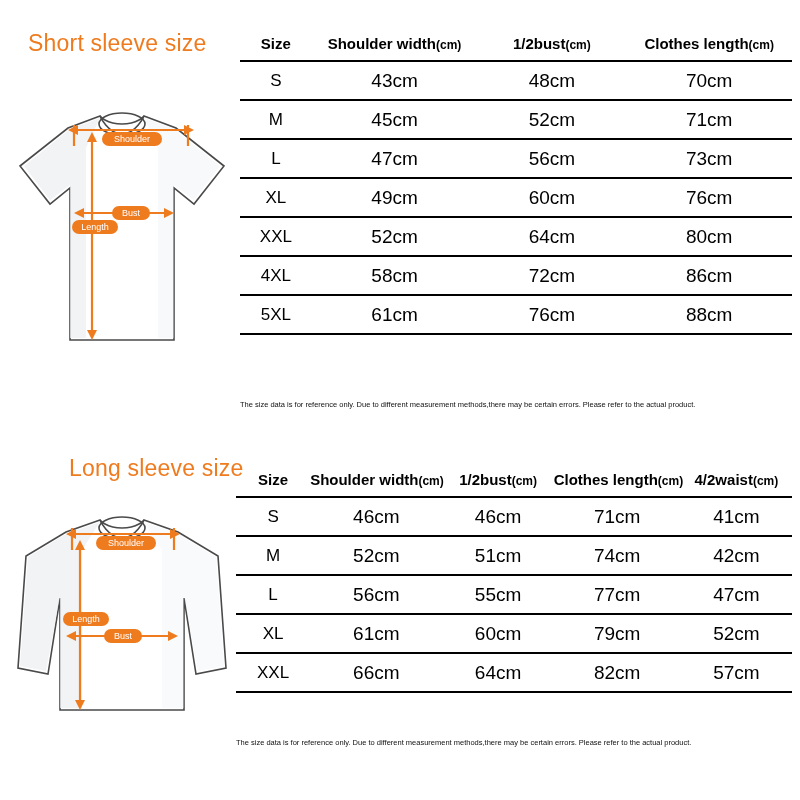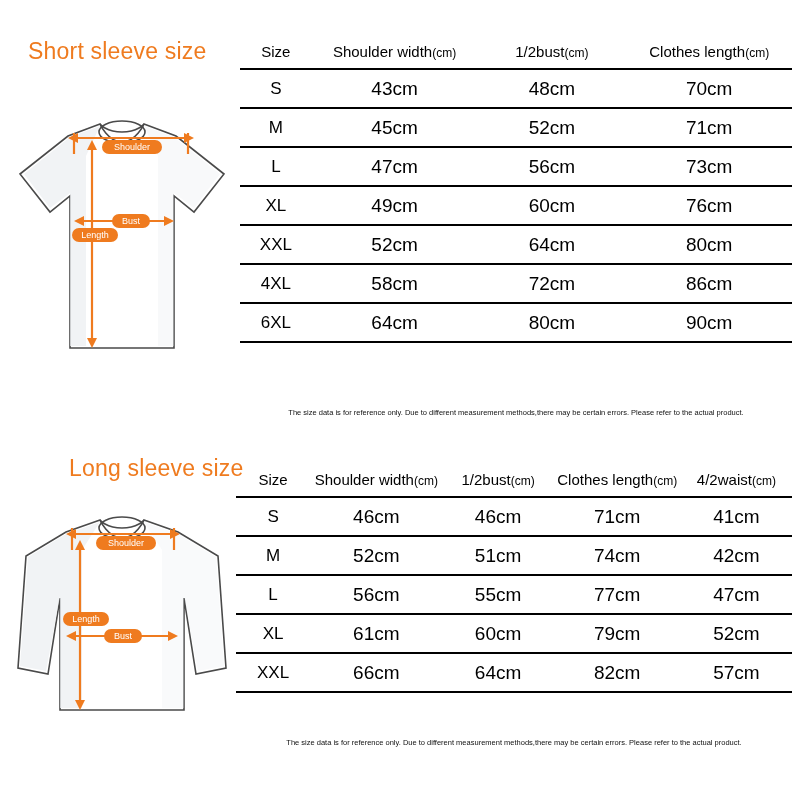--- a/index.html
+++ b/index.html
@@ -24,21 +24,21 @@
   
   .section-title {
     color: #ef7b1f;
     font-size: 23px;
     font-weight: normal;
     letter-spacing: 0.2px;
     white-space: nowrap;
   }
 
   
-  .sec1 { position: absolute; left: 0; top: 8px; width: 800px; height: 430px; }
+  .sec1 { position: absolute; left: 0; top: 0; width: 800px; height: 430px; }
   .sec2 { position: absolute; left: 0; top: 440px; width: 800px; height: 360px; }
 
   .illus {
     position: absolute;
   }
   .sec1 .illus { left: 8px; top: 28px; width: 228px; height: 350px; }
 
   .title1 { position: absolute; left: 28px; top: 30px; }
   .title2 { position: absolute; left: 22px; top: 455px; margin-left: 47px; }
 
@@ -56,21 +56,21 @@
   table.sizes th, table.sizes td {
     border-top: 2.5px solid #000;
     border-bottom: 2.5px solid #000;
     padding: 0;
     text-align: center;
     vertical-align: middle;
   }
   table.sizes thead th {
     border-top: none;
     border-bottom: 2.5px solid #000;
-    font-weight: normal;
+    font-weight: bold;
     font-size: 15px;
     height: 34px;
     white-space: nowrap;
   }
   table.sizes tbody td {
     border-top: none;
     border-bottom: 2.5px solid #000;
     font-size: 19px;
     height: 37px;
     white-space: nowrap;
@@ -80,21 +80,20 @@
   }
   .unit {
     font-size: 12px;
     vertical-align: baseline;
   }
 
   .disclaimer {
     position: absolute;
     font-size: 7.5px;
     color: #111;
-    text-align: center;
     width: 100%;
     white-space: nowrap;
   }
   .disc1 { left: 240px; top: 400px; width: 552px; }
   .disc2 { left: 236px; top: 738px; width: 556px; }
 
   
   .shirt-svg { display: block; }
 
   .tag {
@@ -224,24 +223,24 @@
           <td>64cm</td>
           <td>80cm</td>
         </tr>
         <tr>
           <td>4XL</td>
           <td>58cm</td>
           <td>72cm</td>
           <td>86cm</td>
         </tr>
         <tr>
-          <td>6XL</td>
-          <td>64cm</td>
-          <td>80cm</td>
-          <td>90cm</td>
+          <td>5XL</td>
+          <td>61cm</td>
+          <td>76cm</td>
+          <td>88cm</td>
         </tr>
       </tbody>
     </table>
   </div>
 
   <div class="disclaimer disc1">The size data is for reference only. Due to different measurement methods,there may be certain errors. Please refer to the actual product.</div>
 </div>
 
 <div class="section sec2">
 </div>

